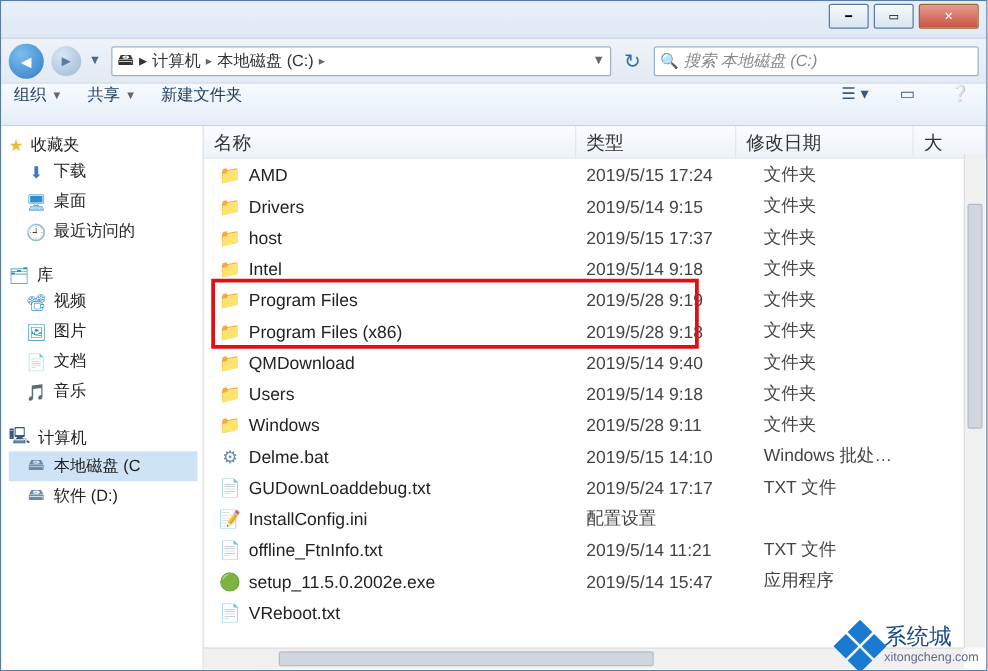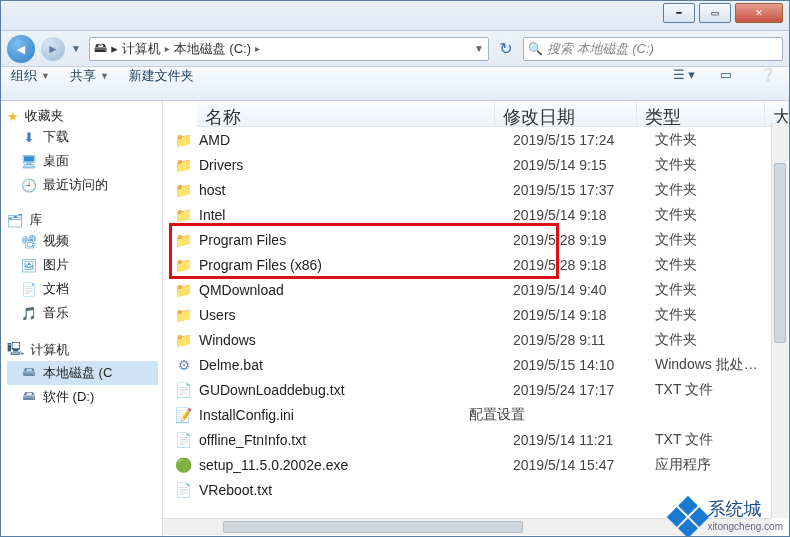--- a/index.html
+++ b/index.html
@@ -48,32 +48,32 @@
 .ic-vid { color:#2f8ecb; }
 .ic-pic { color:#2f8ecb; }
 .ic-doc { color:#d8a54a; }
 .ic-mus { color:#2f8ecb; }
 .ic-pc  { color:#3a5a7a; }
 .ic-hdd { color:#6a8aa8; }
 .sb-sel { background:#cfe3f7; }
 
 
 .filepane { flex:1; display:flex; flex-direction:column; overflow:hidden; }
-.cols { display:flex; height:26px; border-bottom:1px solid #e0e6ec; font-size:18px; color:#333; background:linear-gradient(#fafcff,#eef3f9);margin-left:34px; }
+.cols { display:flex; height:26px; border-bottom:1px solid #e0e6ec; font-size:15px; color:#333; background:linear-gradient(#fafcff,#eef3f9); }
 .col  { padding:4px 8px; border-right:1px solid #e3e8ee; overflow:hidden; white-space:nowrap; }
 .col-name { flex: 0 0 298px; }
 .col-date { flex: 0 0 142px; }
 .col-type { flex: 0 0 128px; }
 .col-size { flex: 1; }
 
 .rows { overflow:hidden; position:relative; }
 .row { display:flex; height:25px; align-items:center; font-size:14px; color:#222; }
 .cell { padding:0 8px; overflow:hidden; white-space:nowrap; text-overflow:ellipsis; }
 .cell-name { flex: 0 0 298px; display:flex; align-items:center; gap:6px; padding-left:12px; }
-.cell-date { flex: 0 0 142px; color:#444;margin-left:44px; }
+.cell-date { flex: 0 0 142px; color:#444; }
 .cell-type { flex: 0 0 128px; color:#444; }
 .fic { width:18px; height:18px; display:inline-flex; align-items:center; justify-content:center; font-size:14px; }
 .fic-folder { color:#e8b93b; }
 .fic-bat    { color:#6a8aa8; }
 .fic-txt    { color:#6a8aa8; }
 .fic-ini    { color:#6a8aa8; }
 .fic-exe    { color:#5a9a3a; }
 
 .highlight-box { position:absolute; border:3px solid #d11; pointer-events:none; }
 
@@ -198,22 +198,22 @@
       <div class="sb-item">
           <span class="ic ic-hdd">🖴</span>
           <span data-bind="sidebar.drive_d">软件 (D:)</span>
         </div>
     </div>
   </div>
 
   <div class="filepane">
     <div class="cols">
       <div class="col col-name" data-bind="columns.name">名称</div>
+      <div class="col col-type" data-bind="columns.type">类型</div>
       <div class="col col-date" data-bind="columns.modified">修改日期</div>
-      <div class="col col-type" data-bind="columns.type">类型</div>
       <div class="col col-size" data-bind="columns.size">大</div>
     </div>
     <div class="rows" id="rows">
 
       <div class="row">
           <div class="cell cell-name">
             <span class="fic fic-folder">📁</span>
             <span>AMD</span>
           </div>
           <div class="cell cell-date">2019/5/15 17:24</div>

